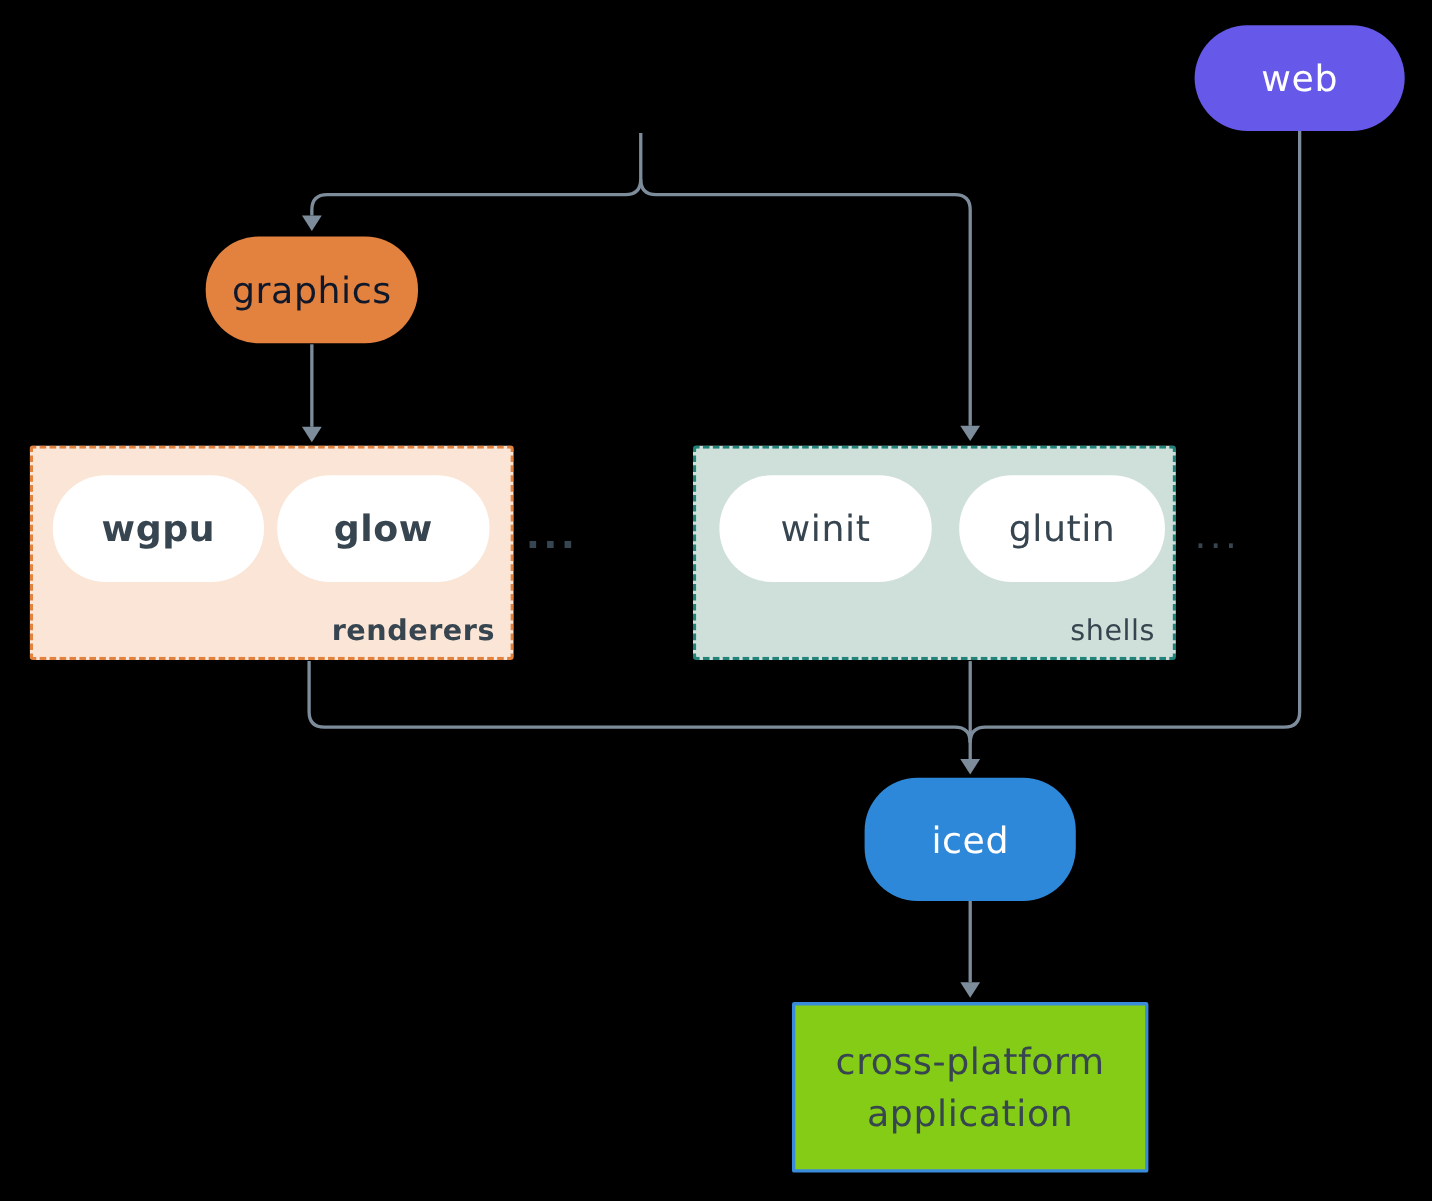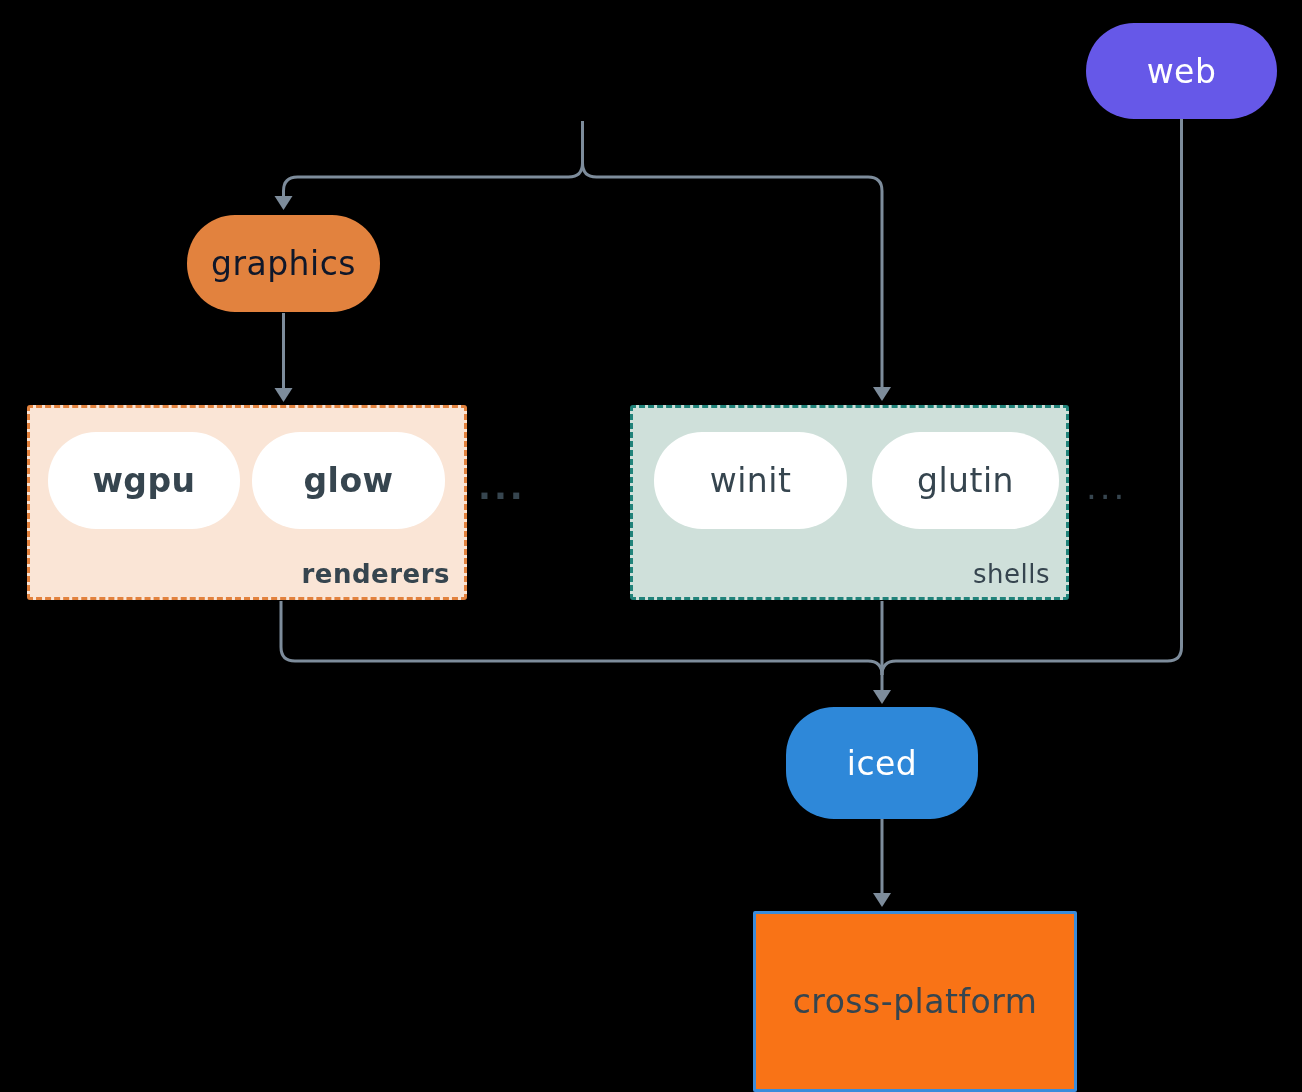--- a/index.html
+++ b/index.html
@@ -40,27 +40,26 @@
     position:absolute;
     font-size:34px;color:#36454f;letter-spacing:3px;
     line-height:1;
   }
   .group-label{
     position:absolute;
     font-size:26px;color:#36454f;letter-spacing:0.5px;
   }
   #app-box{
     position:absolute;
-    left:720px;top:911px;width:324px;height:181px;
+    left:720px;top:911px;width:324px;height:155px;
     box-sizing:border-box;
-    background:#f97316;border:3px solid #3a8cdb;border-radius:2px;
+    background:#84cc16;border:3px solid #3a8cdb;border-radius:2px;
     display:flex;flex-direction:column;align-items:center;justify-content:center;
     font-size:33px;line-height:48px;color:#36454f;letter-spacing:0.5px;
     text-align:center;
-    margin-left:33px;
   }
 </style>
 </head>
 <body>
 
 <div id="canvas">
 
   <svg id="connector-layer" viewBox="0 0 1302 1092" xmlns="http://www.w3.org/2000/svg">
     <g stroke="#7d8c9b" stroke-width="3" fill="none">
       <path d="M 582.5 121 L 582.5 163 Q 582.5 177 568.5 177 L 297.5 177 Q 283.5 177 283.5 191 L 283.5 196"></path>
@@ -96,15 +95,16 @@
     <div class="pill white" style="left:21px;top:24px;width:193px;height:97px;">winit</div>
     <div class="pill white" style="left:239px;top:24px;width:187px;height:97px;">glutin</div>
     <div class="dots" style="left:453px;top:62px;">...</div>
     <div class="group-label" style="right:16px;bottom:8px;margin-top:24px;">shells</div>
   </div>
 
   <div class="pill blue" style="left:786px;top:707px;width:192px;height:112px;">iced</div>
 
   <div id="app-box">
     <div>cross-platform</div>
+    <div>application</div>
   </div>
 
 </div>
 
 </body></html>

